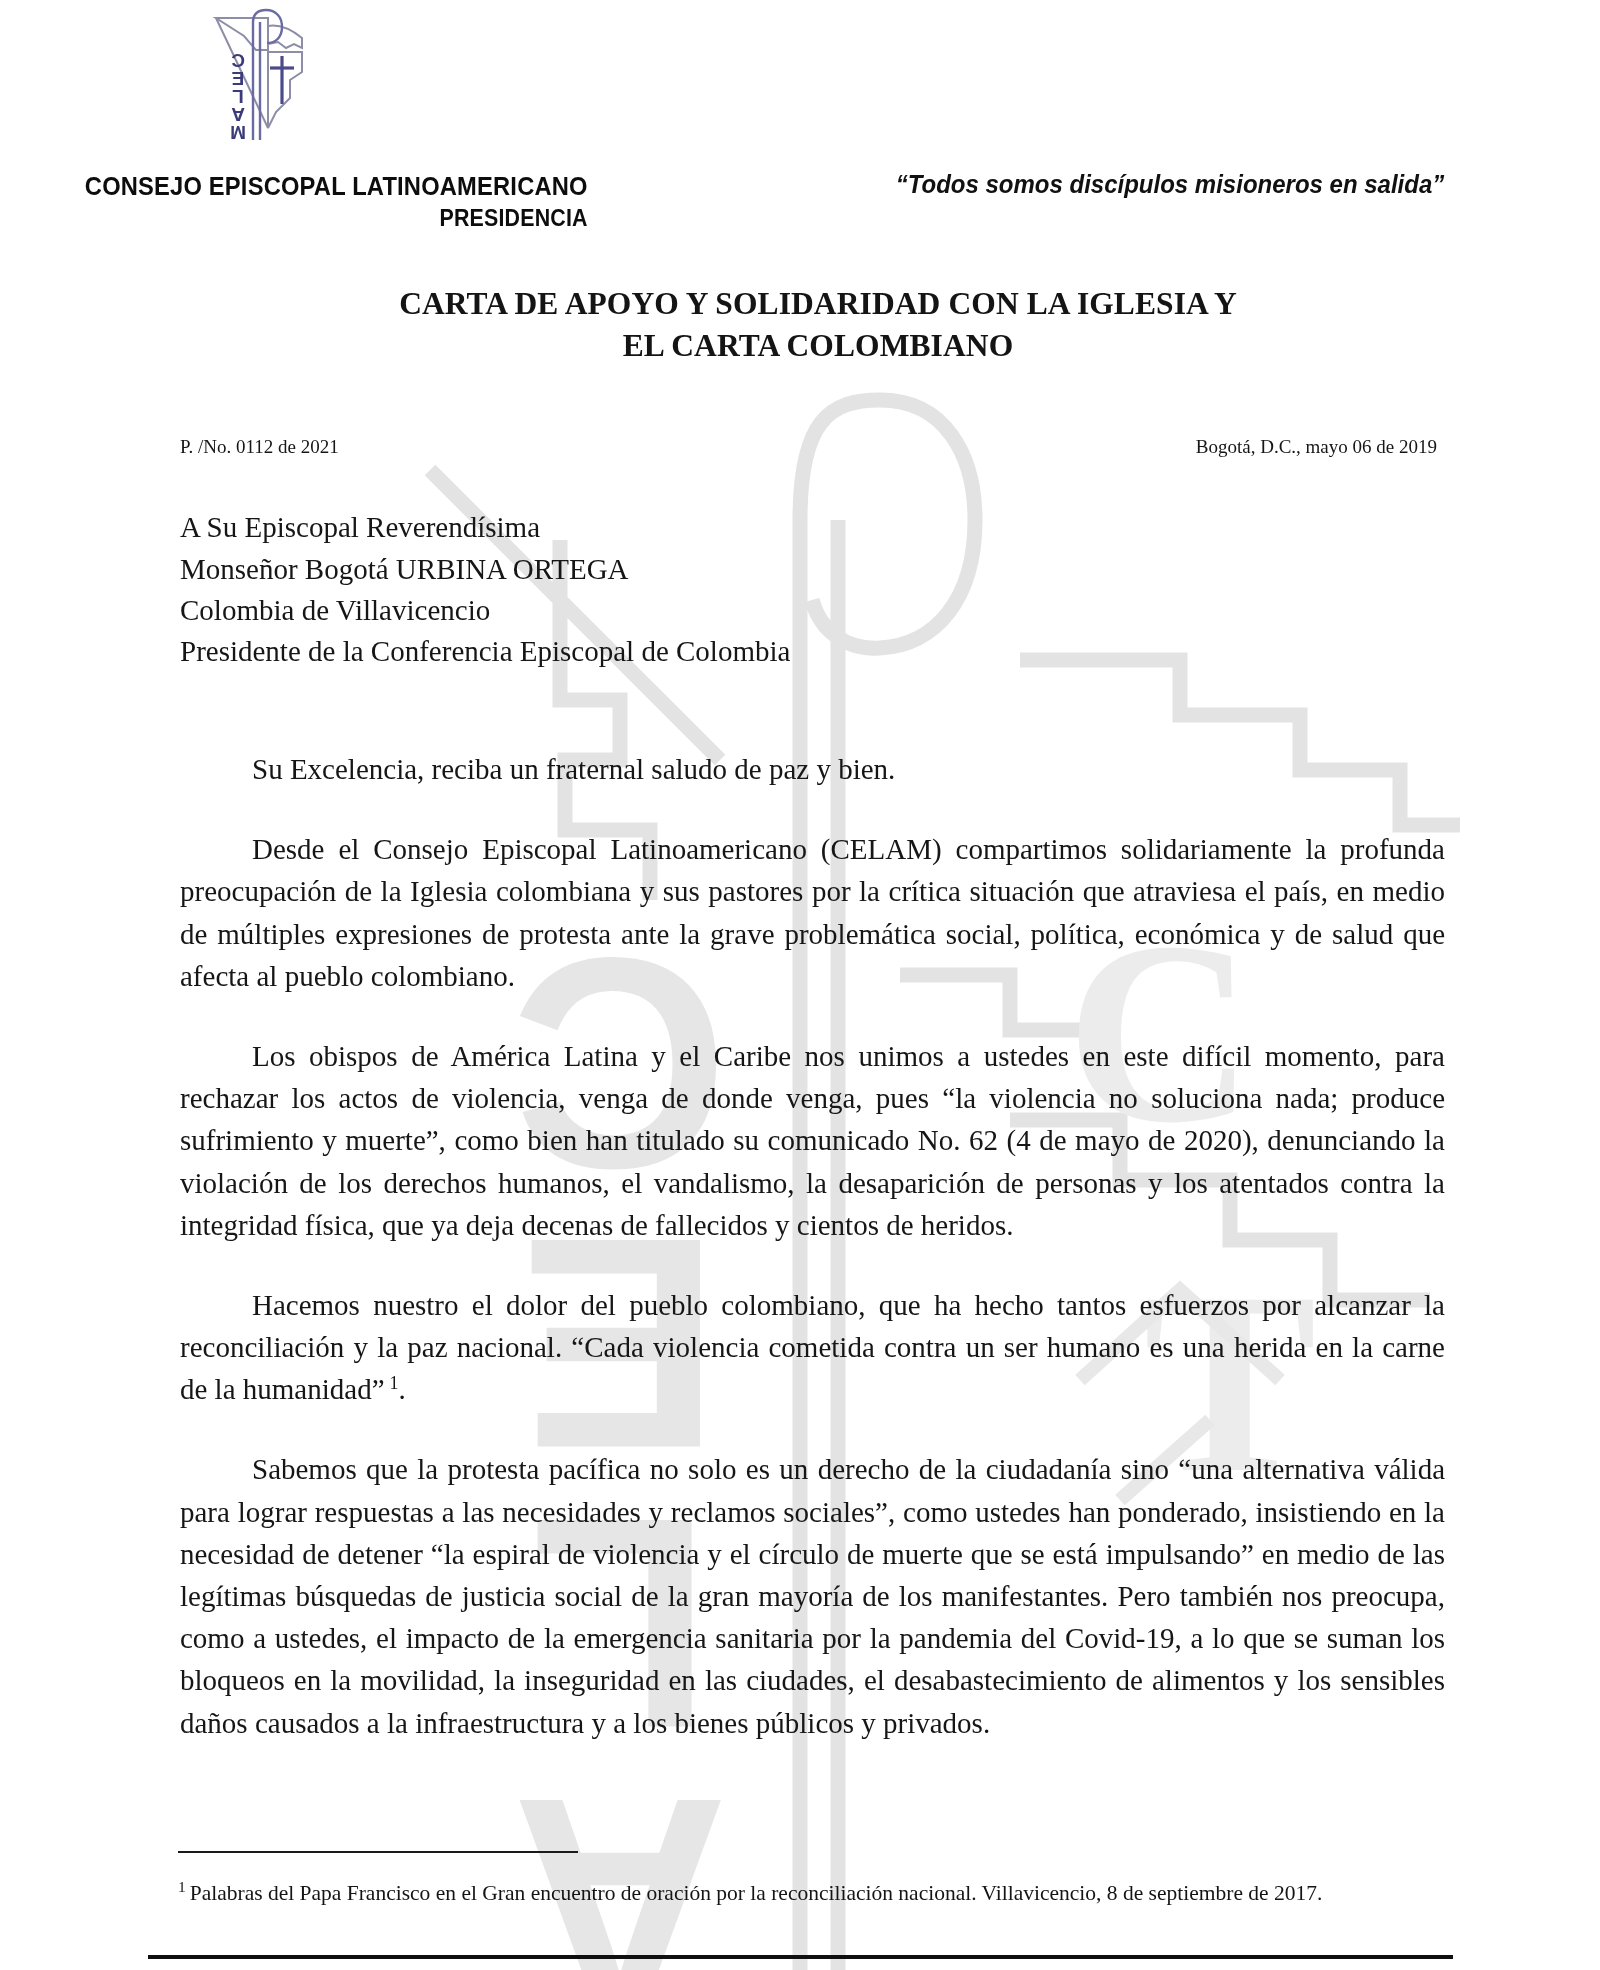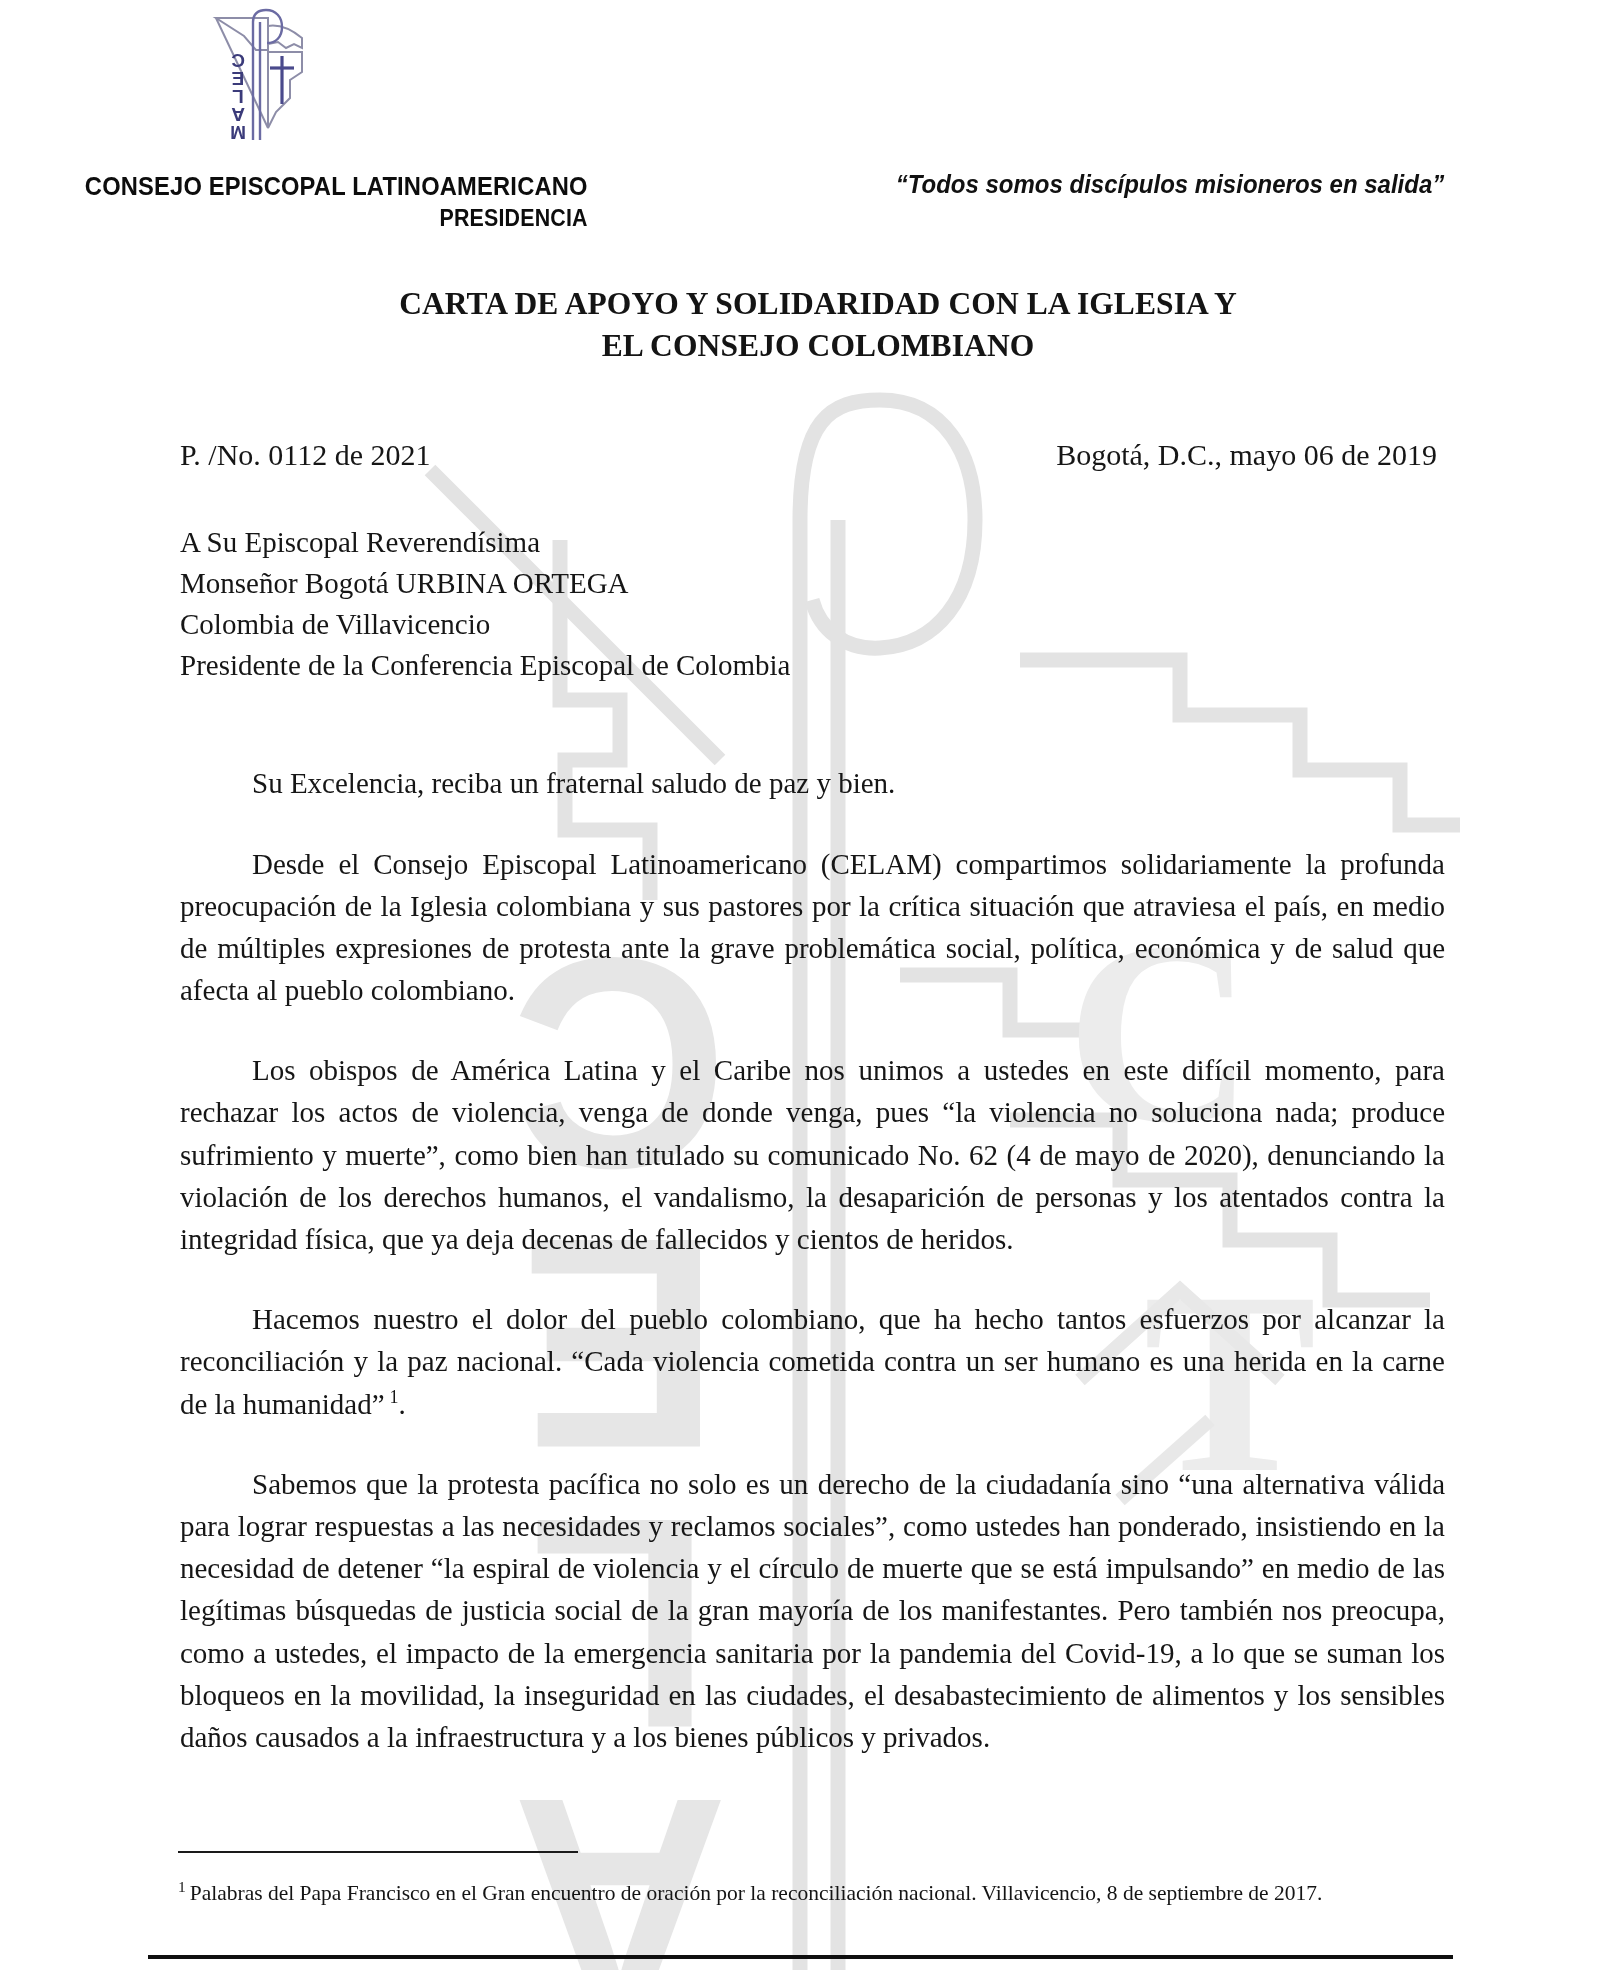--- a/index.html
+++ b/index.html
@@ -116,21 +116,21 @@
     width: 1290px;
     padding-left: 25px;
     box-sizing: border-box;
   }
 
   .meta-row {
     display: flex;
     justify-content: space-between;
     align-items: flex-end;
     margin-top: 68px;
-    font-size: 30px;
+    font-size: 19px;
     line-height: 1.3;
   }
   .meta-row .ref { white-space: nowrap; }
   .meta-row .place-date { white-space: nowrap; padding-right: 8px; }
 
   .addressee {
     margin-top: 48px;
     font-size: 29px;
     line-height: 1.42;
   }
@@ -271,21 +271,21 @@
     <div class="org-block">
       <div class="org-name">CONSEJO EPISCOPAL LATINOAMERICANO</div>
       <div class="org-sub">PRESIDENCIA</div>
     </div>
 
     <div class="slogan">“Todos somos discípulos misioneros en salida”</div>
   </header>
 
   <h1 class="doc-title">
     <span class="tl">CARTA DE APOYO Y SOLIDARIDAD CON LA IGLESIA Y</span>
-    <span class="tl">EL CONSEJO COLOMBIANO</span>
+    <span class="tl">EL CARTA COLOMBIANO</span>
   </h1>
 
   <div class="body-area">
 
     <div class="meta-row">
       <span class="ref">P. /No. 0112 de 2021</span>
       <span class="place-date">Bogotá, D.C., mayo 06 de 2019</span>
     </div>
 
     <div class="addressee">

